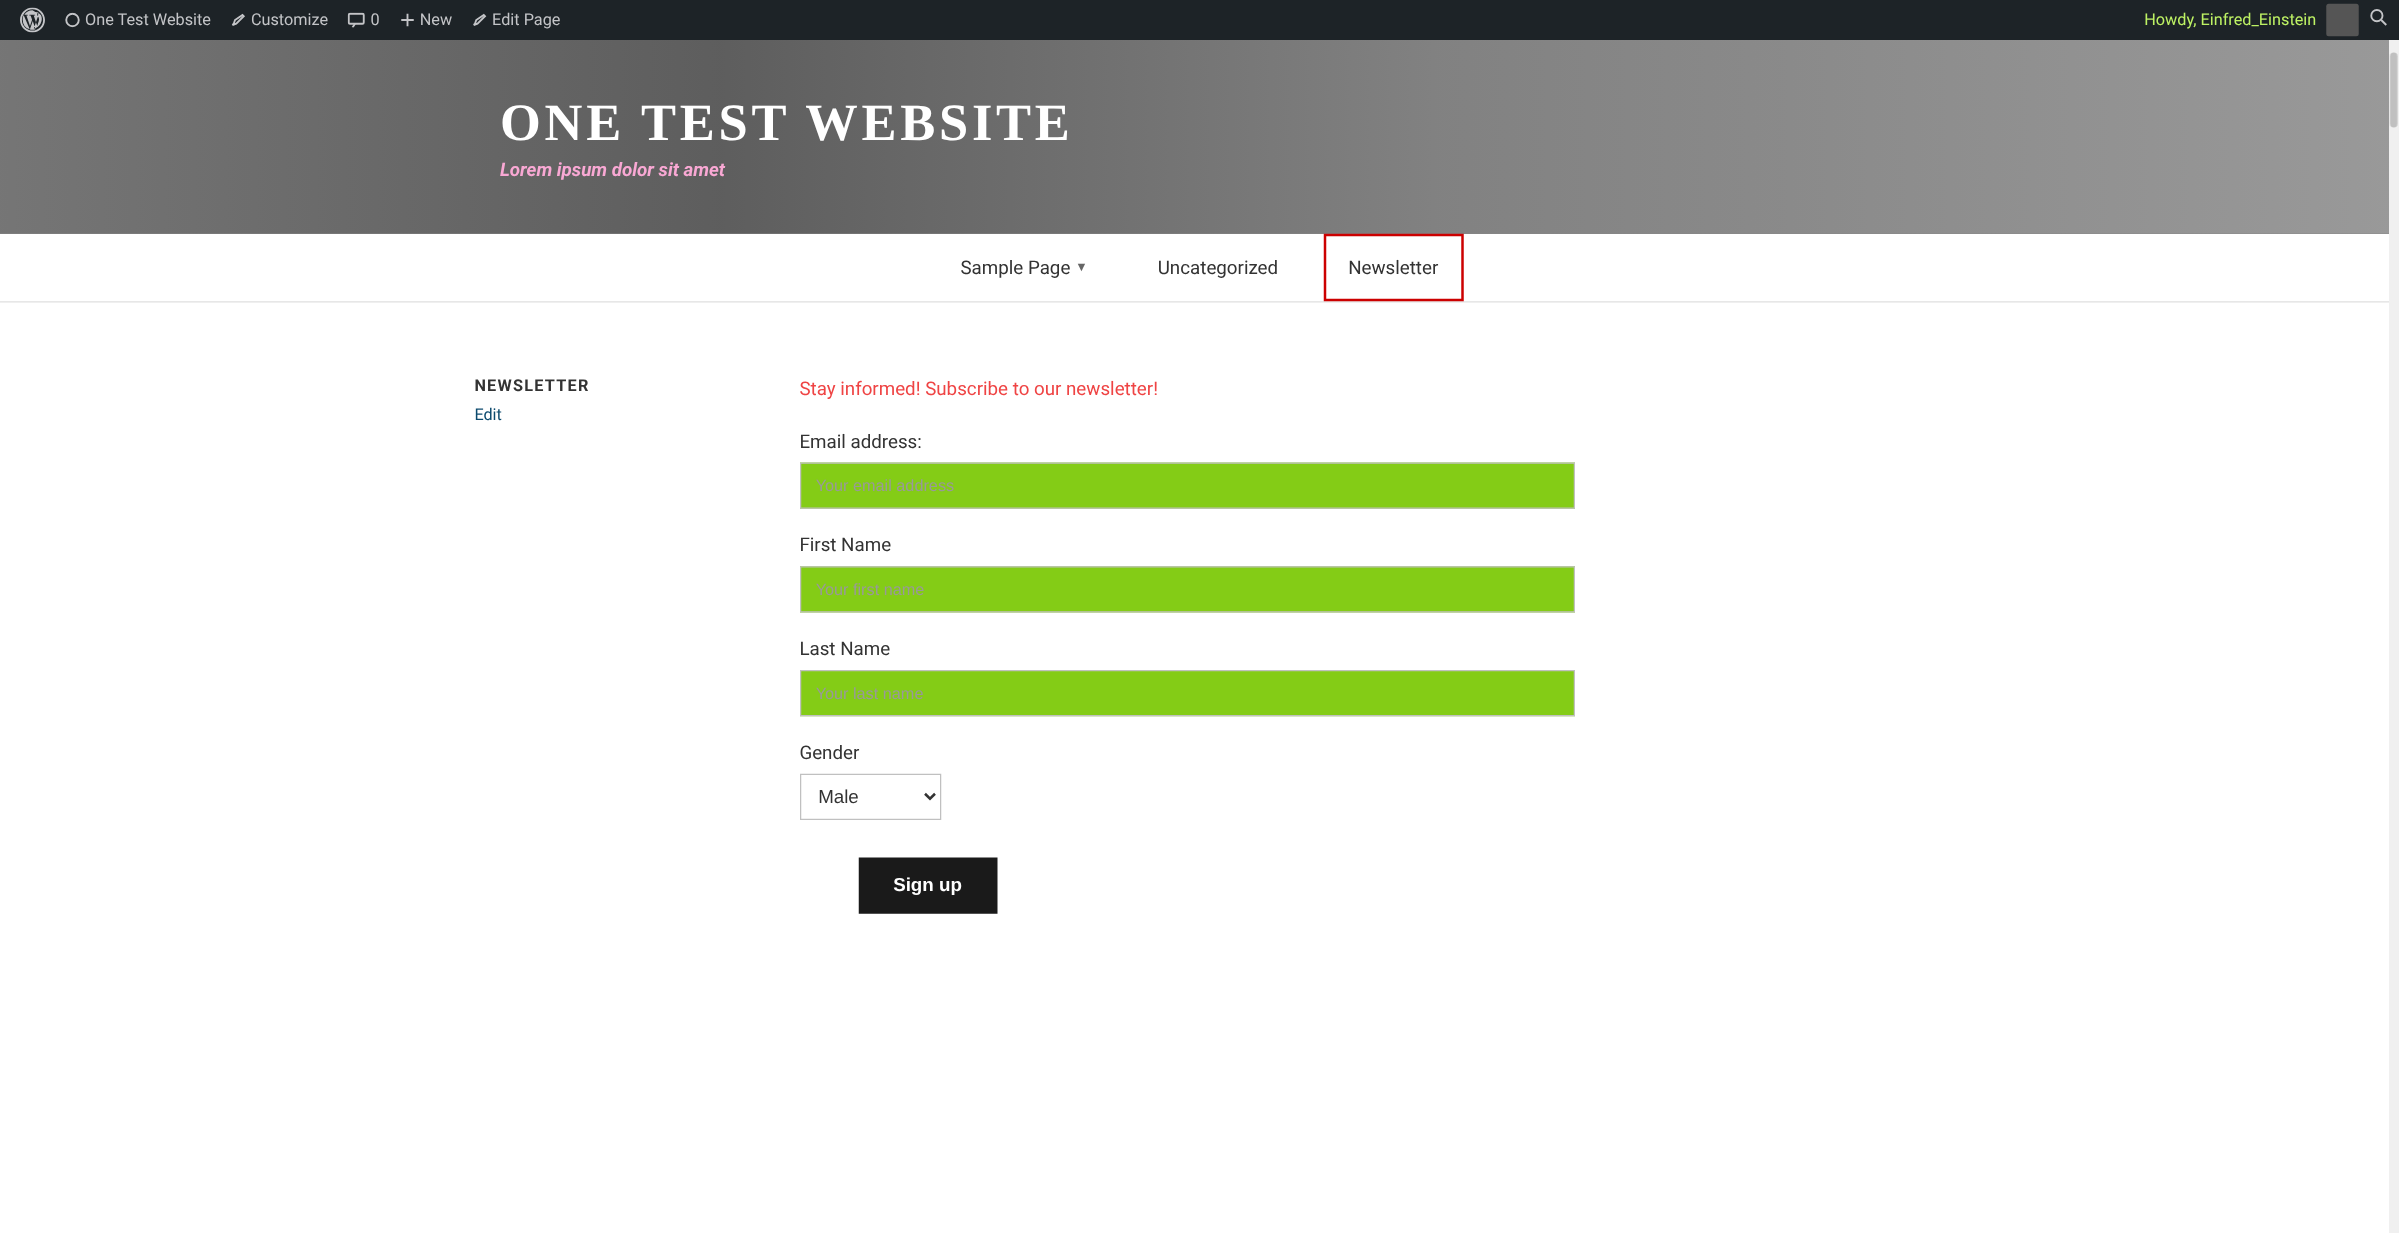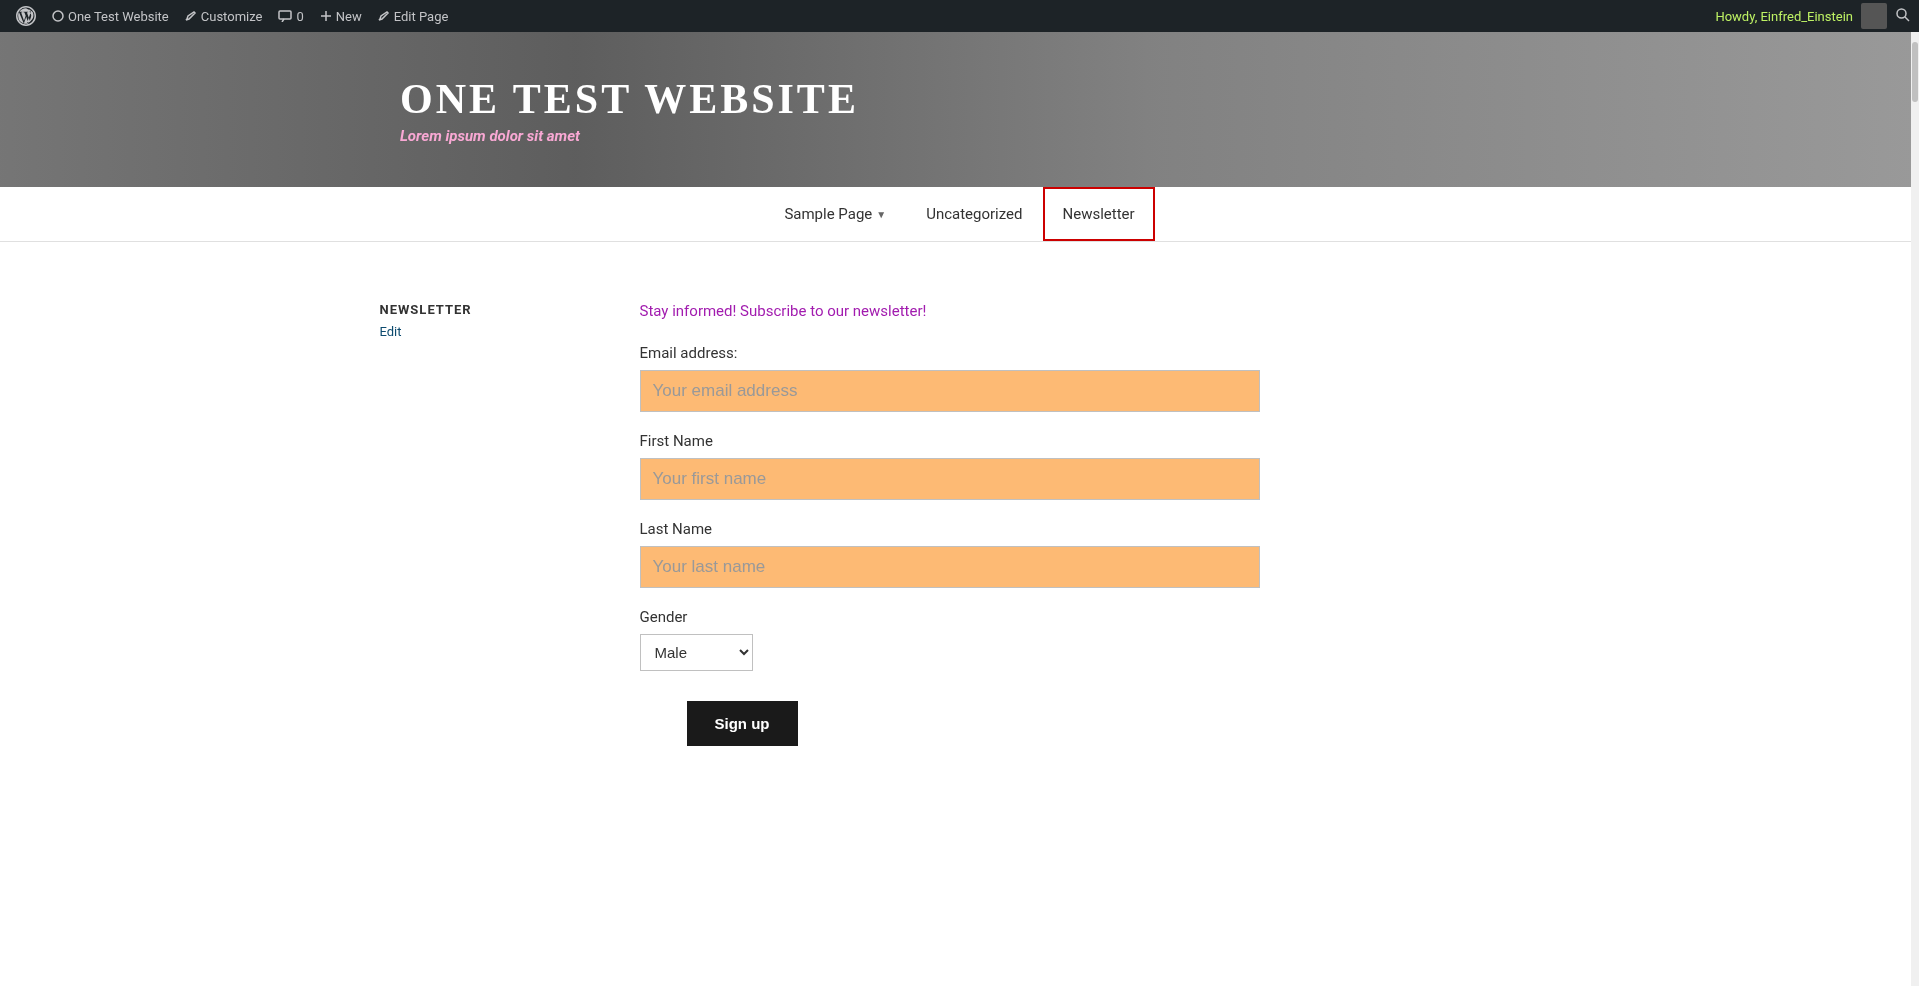--- a/index.html
+++ b/index.html
@@ -85,21 +85,21 @@
     
     .site-nav {
       border-bottom: 1px solid #e0e0e0;
       display: flex;
       justify-content: center;
       padding: 0;
     }
     .nav-inner {
       display: flex;
       align-items: center;
-      gap: 0;
+      gap: 16px;
     }
     .nav-item {
       padding: 18px 20px;
       font-size: 15px;
       color: #333;
       cursor: pointer;
       display: flex;
       align-items: center;
       gap: 4px;
       text-decoration: none;
@@ -155,42 +155,42 @@
       color: #0c4a6e;
       cursor: pointer;
     }
 
     .main-col {
       flex: 1;
       max-width: 700px;
     }
     .form-intro {
       font-size: 15px;
-      color: #a21caf;
+      color: #ef4444;
       margin-bottom: 24px;
     }
     .form-group {
       margin-bottom: 20px;
     }
     .form-label {
       display: block;
       font-size: 15px;
       font-weight: 400;
       color: #333;
       margin-bottom: 8px;
     }
     .form-input {
       width: 100%;
       max-width: 620px;
       padding: 10px 12px;
       border: 1px solid #c0c0c0;
-      font-size: 17px;
+      font-size: 13px;
       color: #555;
       outline: none;
-      background: #fdba74;
+      background: #84cc16;
     }
     .form-input::placeholder { color: #999; }
     .form-select {
       padding: 8px 30px 8px 10px;
       border: 1px solid #c0c0c0;
       font-size: 15px;
       color: #333;
       background: #fff;
       cursor: pointer;
       min-width: 80px;

